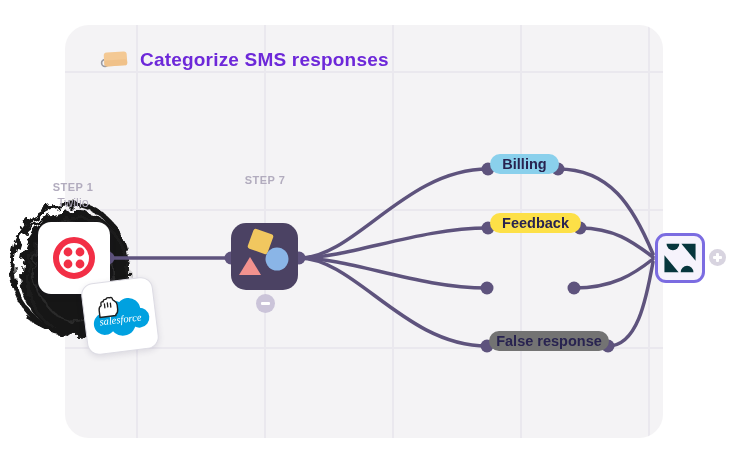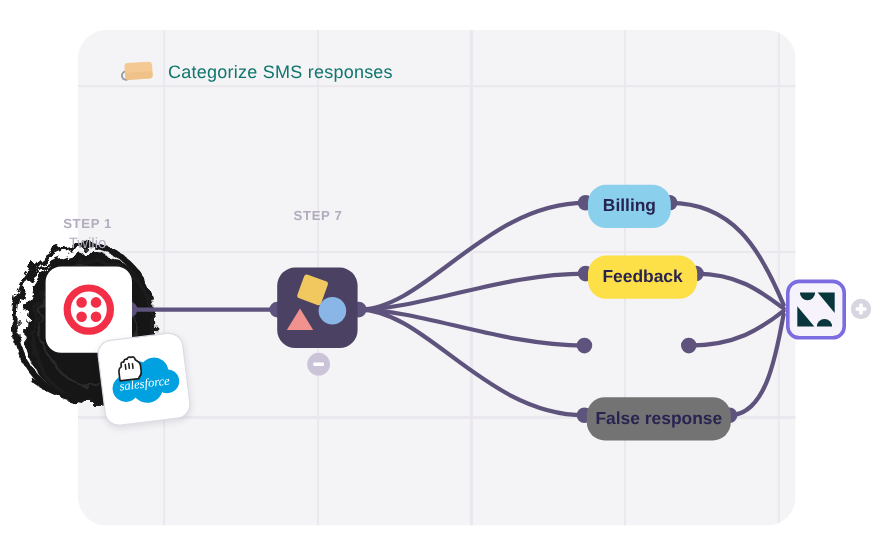--- a/index.html
+++ b/index.html
@@ -10,21 +10,21 @@
     position:absolute;left:65px;top:25px;width:598px;height:413px;
     background-color:#f4f3f5;border-radius:24px;
     background-image:
       repeating-linear-gradient(90deg,#eae8ee 0 2px,transparent 2px 128px),
       repeating-linear-gradient(180deg,#eae8ee 0 2px,transparent 2px 138px);
     background-position:71px 0,0 46px;
   }
 
   
   .header{position:absolute;left:100px;top:48px;display:flex;align-items:center;gap:10px;}
-  .title{font-size:15px;font-weight:400;color:#0f766e;letter-spacing:.2px;}
+  .title{font-size:19px;font-weight:700;color:#6d28d9;letter-spacing:.2px;}
 
   
   .wires{position:absolute;left:0;top:0;width:742px;height:461px;pointer-events:none;}
 
   
   .card{position:absolute;background:#ffffff;box-shadow:0 2px 6px rgba(40,30,70,.12);}
   .twilio-card{left:38px;top:222px;width:72px;height:72px;border-radius:13px;display:flex;align-items:center;justify-content:center;}
   .sf-card{left:84px;top:280px;width:70px;height:70px;border-radius:12px;transform:rotate(-7deg);
            border:1px solid #dddce4;display:flex;align-items:center;justify-content:center;}
   .zd-card{left:655px;top:233px;width:50px;height:50px;border-radius:11px;background:#f6f3fc;
@@ -33,21 +33,21 @@
   .step2-box{position:absolute;left:231px;top:223px;width:67px;height:67px;border-radius:15px;background:#4b4263;}
 
   
   .step-label{position:absolute;text-align:center;color:#b2acbe;}
   .step-label .step{font-size:11px;font-weight:700;letter-spacing:.5px;}
   .step-label .name{font-size:12.5px;margin-top:3px;}
   .lbl-1{left:33px;top:181px;width:80px;}
   .lbl-2{left:215px;top:174px;width:100px;}
 
   
-  .pill{position:absolute;height:36px;border-radius:15px;display:flex;align-items:center;justify-content:center;
+  .pill{position:absolute;height:20px;border-radius:15px;display:flex;align-items:center;justify-content:center;
         font-size:14.5px;font-weight:700;color:#282350;white-space:nowrap;}
   .pill-billing{left:490px;top:154px;width:69px;}
   .pill-feedback{left:490px;top:213px;width:91px;}
   .pill-question{left:489px;top:273px;width:86px;}
   .pill-false{left:489px;top:331px;width:120px;}
 
   
   .round-btn{position:absolute;border-radius:50%;display:flex;align-items:center;justify-content:center;}
   .minus-btn{left:256px;top:294px;width:19px;height:19px;background:#cbc4d9;}
   .plus-btn{left:709px;top:249px;width:17px;height:17px;background:#d8d4e0;}

